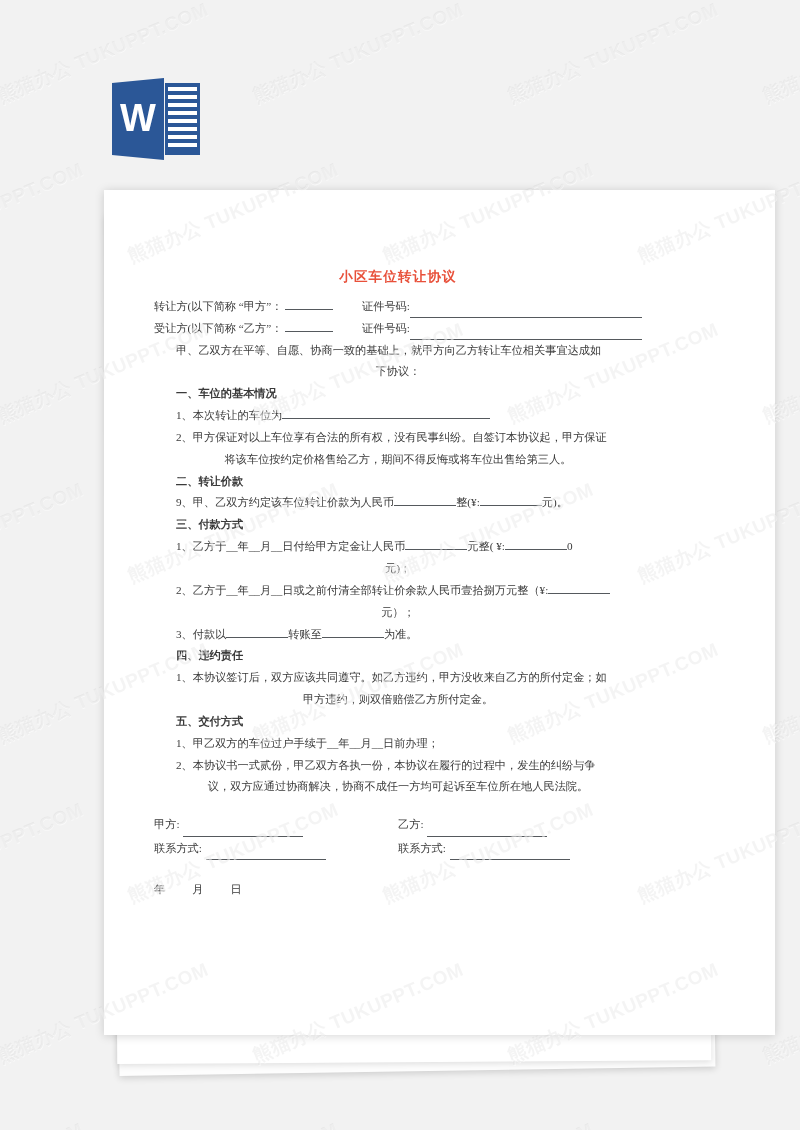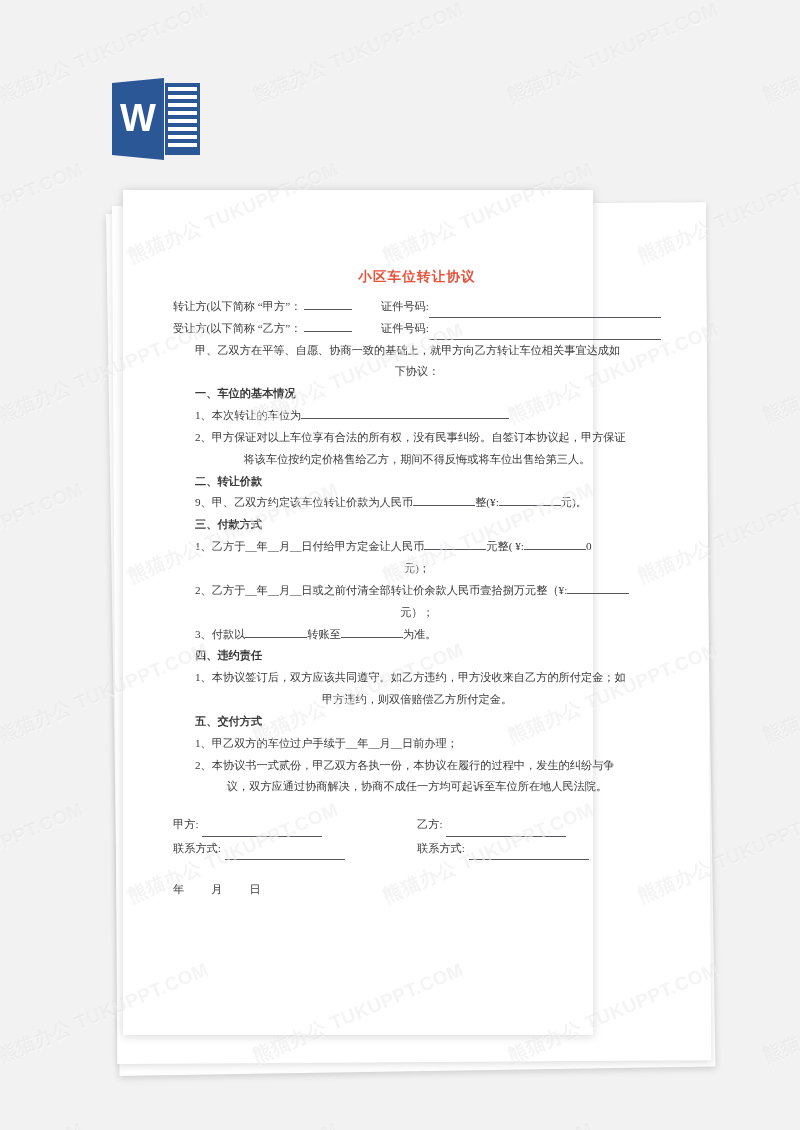--- a/index.html
+++ b/index.html
@@ -111,22 +111,22 @@
     position: absolute;
     left: 112px; top: 16px;
     width: 594px; height: 858px;
     background: #ffffff;
     box-shadow: 0 2px 6px rgba(0,0,0,0.12);
     transform: rotate(-0.35deg);
     transform-origin: top left;
   }
   .sheet-front {
     position: absolute;
-    left: 123px; top: 0px;
-    width: 470px; height: 845px;
+    left: 104px; top: 0px;
+    width: 671px; height: 845px;
     background: #ffffff;
     box-shadow: 0 1px 9px rgba(0,0,0,0.17);
   }
 
   
   .doc-inner {
     position: absolute;
     left: 50px; top: 78px;
     width: 488px;
     color: #3a3a3a;

